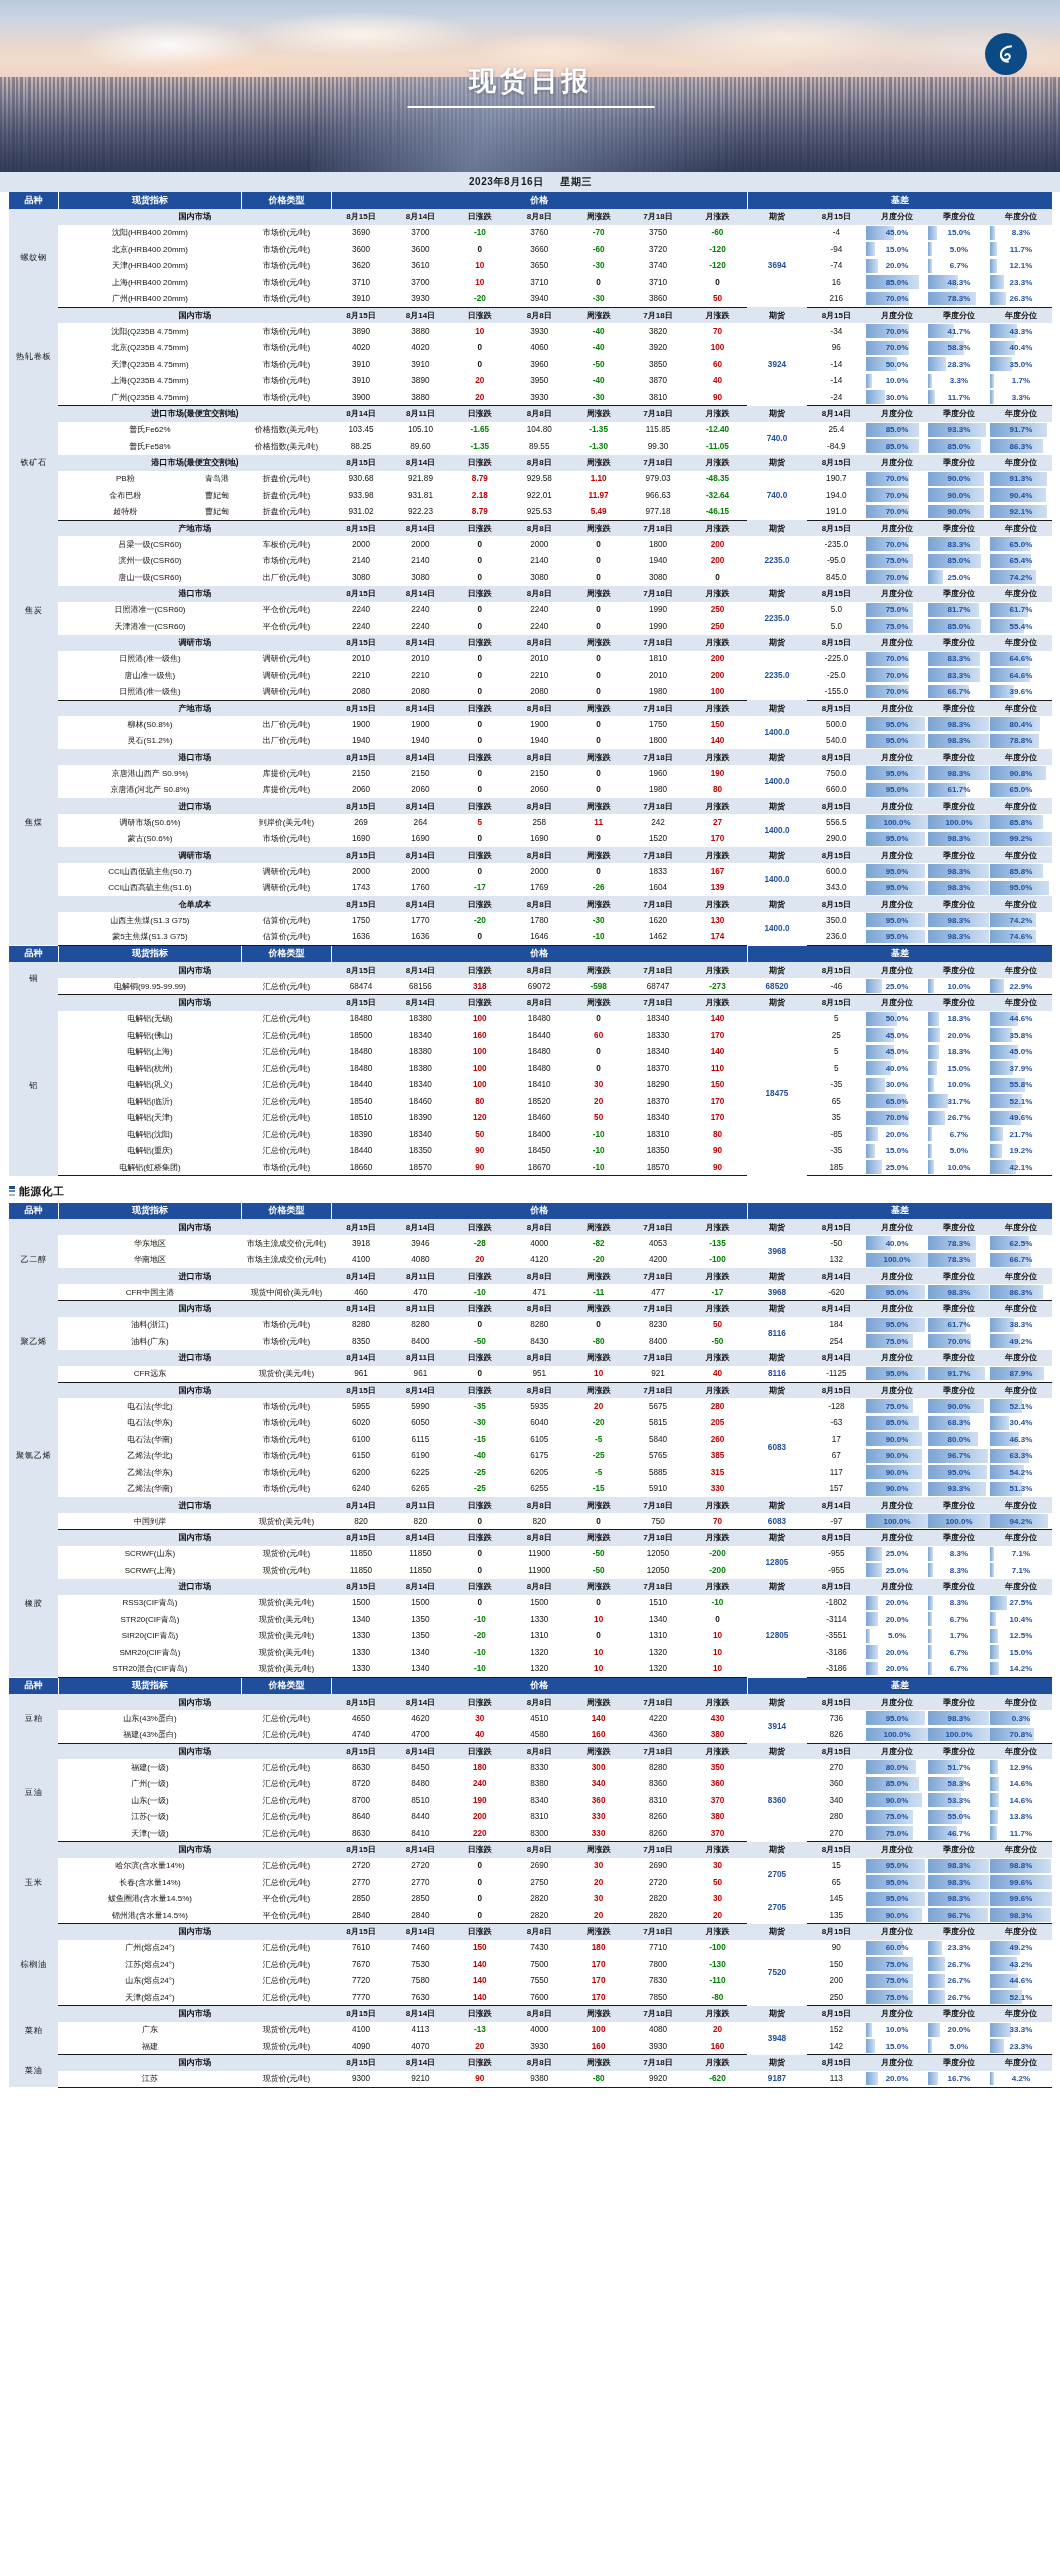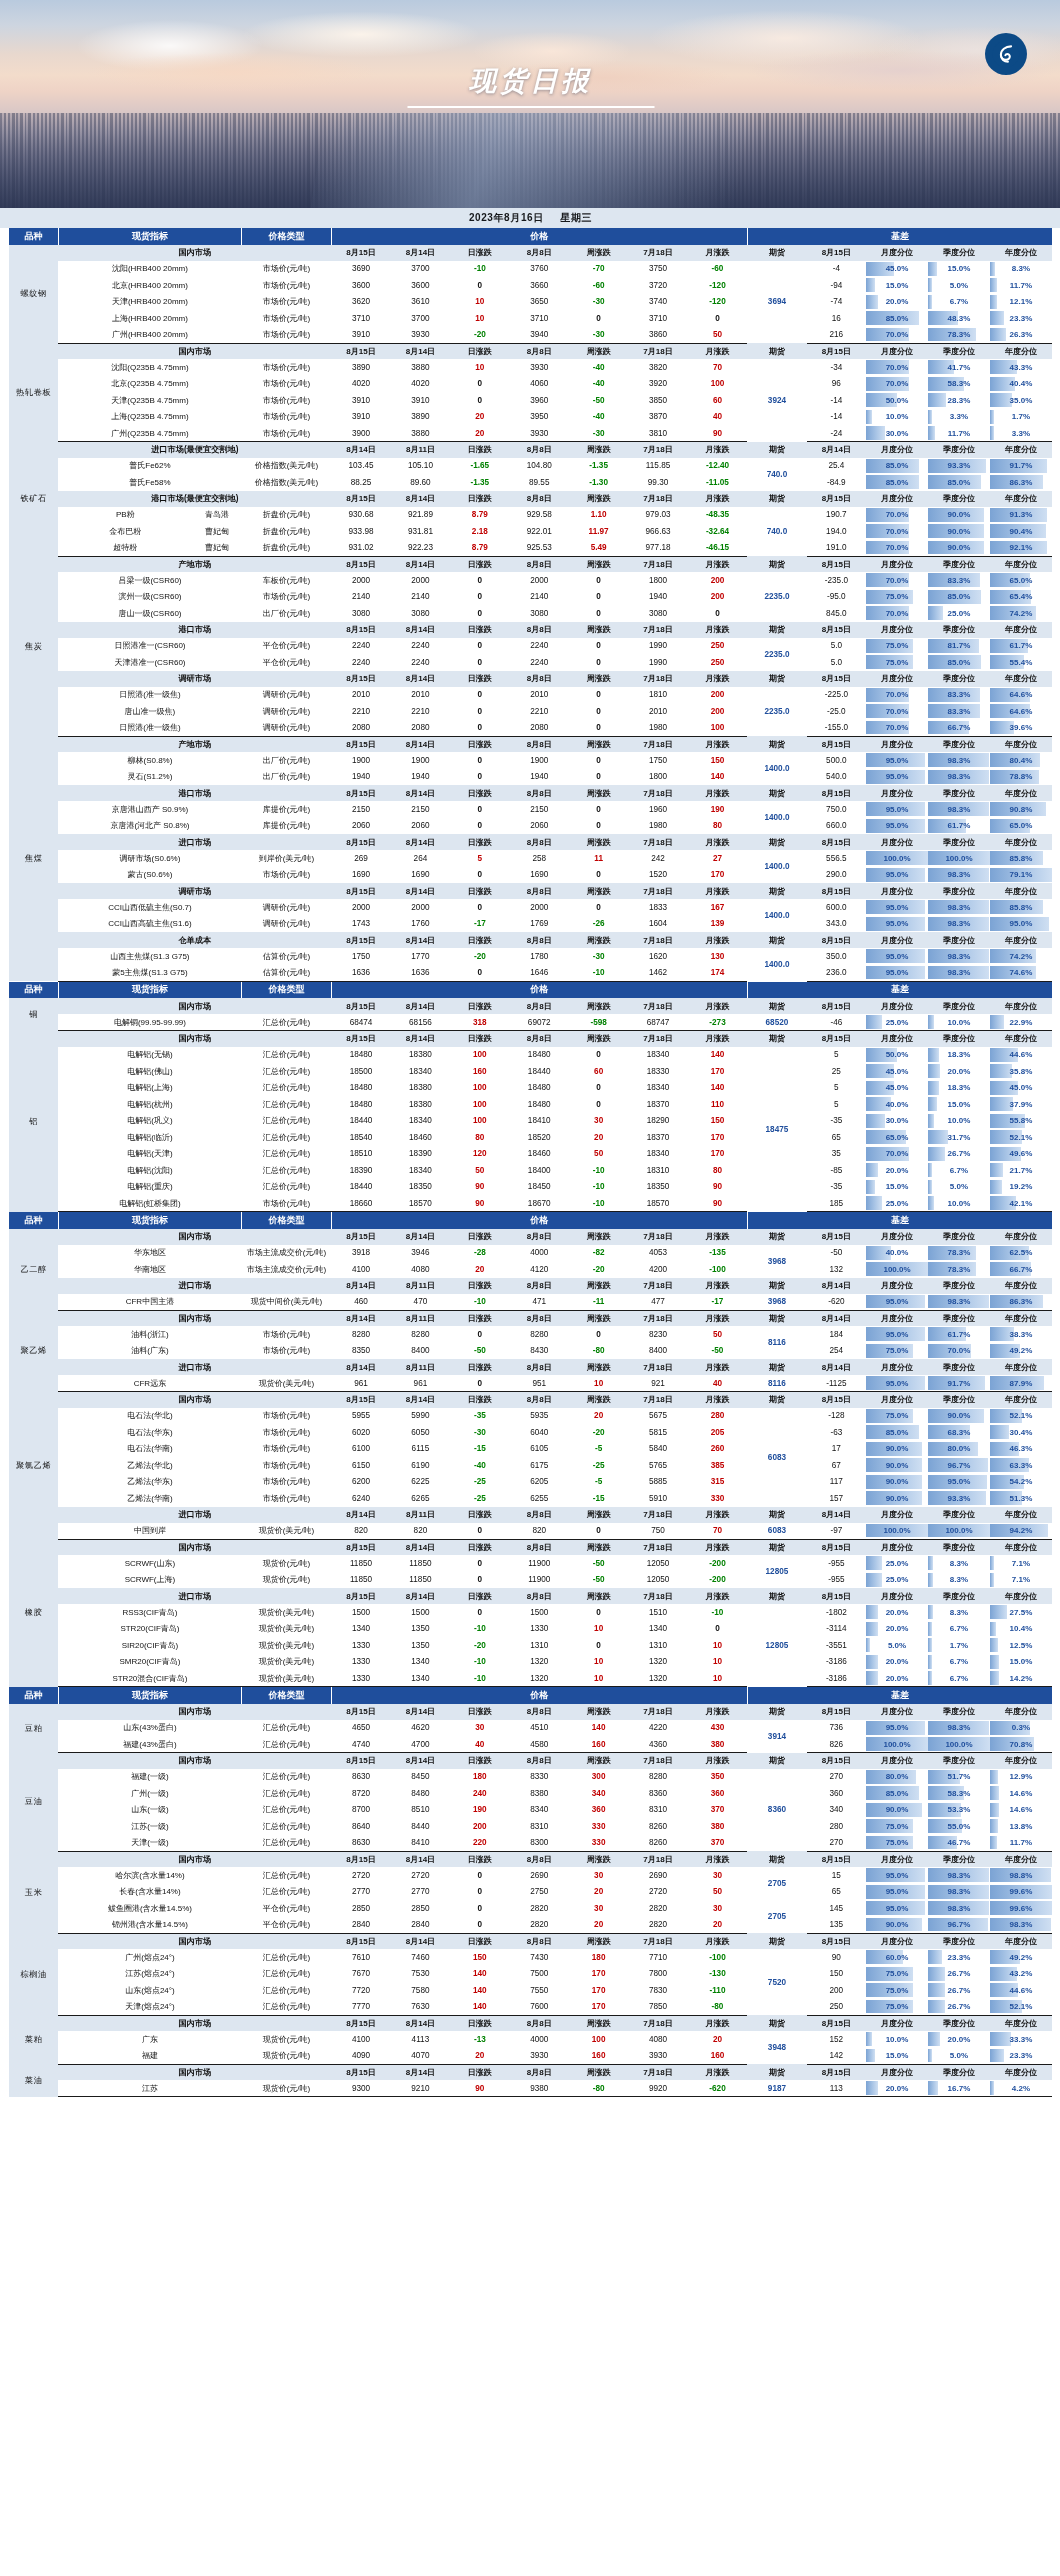--- a/index.html
+++ b/index.html
@@ -7,28 +7,27 @@
   body {
     width:1061px;
     background:#ffffff;
     font-family:"Liberation Sans","DejaVu Sans",sans-serif;
     -webkit-font-smoothing:antialiased;
   }
 
   
   .banner{
     position:relative;
-    width:1061px; height:208px;
+    width:1061px; height:172px;
     margin:0 auto;
     overflow:hidden;
     background:linear-gradient(180deg,
       #b9cade 0%, #cdd5e0 12%, #e8d8ce 26%, #f3dccb 36%,
       #eed3c6 44%, #d9c7c6 54%, #b9b4c2 64%, #8d92ab 76%,
       #6c7797 86%, #4e5d7e 95%, #3b4a68 100%);
-    font-style:italic;
   }
   .cloudband{ position:absolute; left:0; right:0; pointer-events:none; }
   .c1{ top:3.8px; height:76px;
       background:
        radial-gradient(ellipse 133px 37px at 16% 55%, rgba(255,255,255,.85), rgba(255,255,255,0) 70%),
        radial-gradient(ellipse 165px 32px at 34% 40%, rgba(255,246,236,.9), rgba(255,255,255,0) 72%),
        radial-gradient(ellipse 114px 28px at 52% 62%, rgba(255,235,220,.75), rgba(255,255,255,0) 70%),
        radial-gradient(ellipse 190px 39px at 74% 45%, rgba(250,236,226,.9), rgba(255,255,255,0) 72%),
        radial-gradient(ellipse 139px 32px at 92% 60%, rgba(236,228,226,.8), rgba(255,255,255,0) 72%);
   }
@@ -809,21 +808,21 @@
             <td class="val">1690</td>
             <td class="val">1690</td>
             <td class="flat">0</td>
             <td class="val">1690</td>
             <td class="flat">0</td>
             <td class="val">1520</td>
             <td class="up">170</td>
             <td class="basis">290.0</td>
             <td class="pct"><span class="fill" style="width: 95%;"></span><span class="t">95.0%</span></td>
             <td class="pct"><span class="fill" style="width: 98.3%;"></span><span class="t">98.3%</span></td>
-            <td class="pct"><span class="fill" style="width: 99.2%;"></span><span class="t">79.1%</span></td>
+            <td class="pct"><span class="fill" style="width: 99.2%;"></span><span class="t">99.2%</span></td>
           </tr>
           <tr class="hdr-sub">
             <td class="mkt" colspan="3">调研市场</td>
             <td>8月15日</td>
             <td>8月14日</td>
             <td>日涨跌</td>
             <td>8月8日</td>
             <td>周涨跌</td>
             <td>7月18日</td>
             <td>月涨跌</td>
@@ -1137,20 +1136,28 @@
             <td class="up">90</td>
             <td class="basis">185</td>
             <td class="pct"><span class="fill" style="width: 25%;"></span><span class="t">25.0%</span></td>
             <td class="pct"><span class="fill" style="width: 10%;"></span><span class="t">10.0%</span></td>
             <td class="pct"><span class="fill" style="width: 42.1%;"></span><span class="t">42.1%</span></td>
           </tr>
         </tbody>
       </table>
     </div>
     <div class="sec">
+      <div class="sec-head">
+        <span class="sec-mark">
+          <i></i>
+          <i></i>
+          <i></i>
+        </span>
+        <span class="sec-title">能源化工</span>
+      </div>
       <table class="grid">
         <colgroup>
           <col class="c-var">
           <col class="c-ind">
           <col class="c-sub">
           <col class="c-type">
           <col class="c-num">
           <col class="c-num">
           <col class="c-num">
           <col class="c-num">

